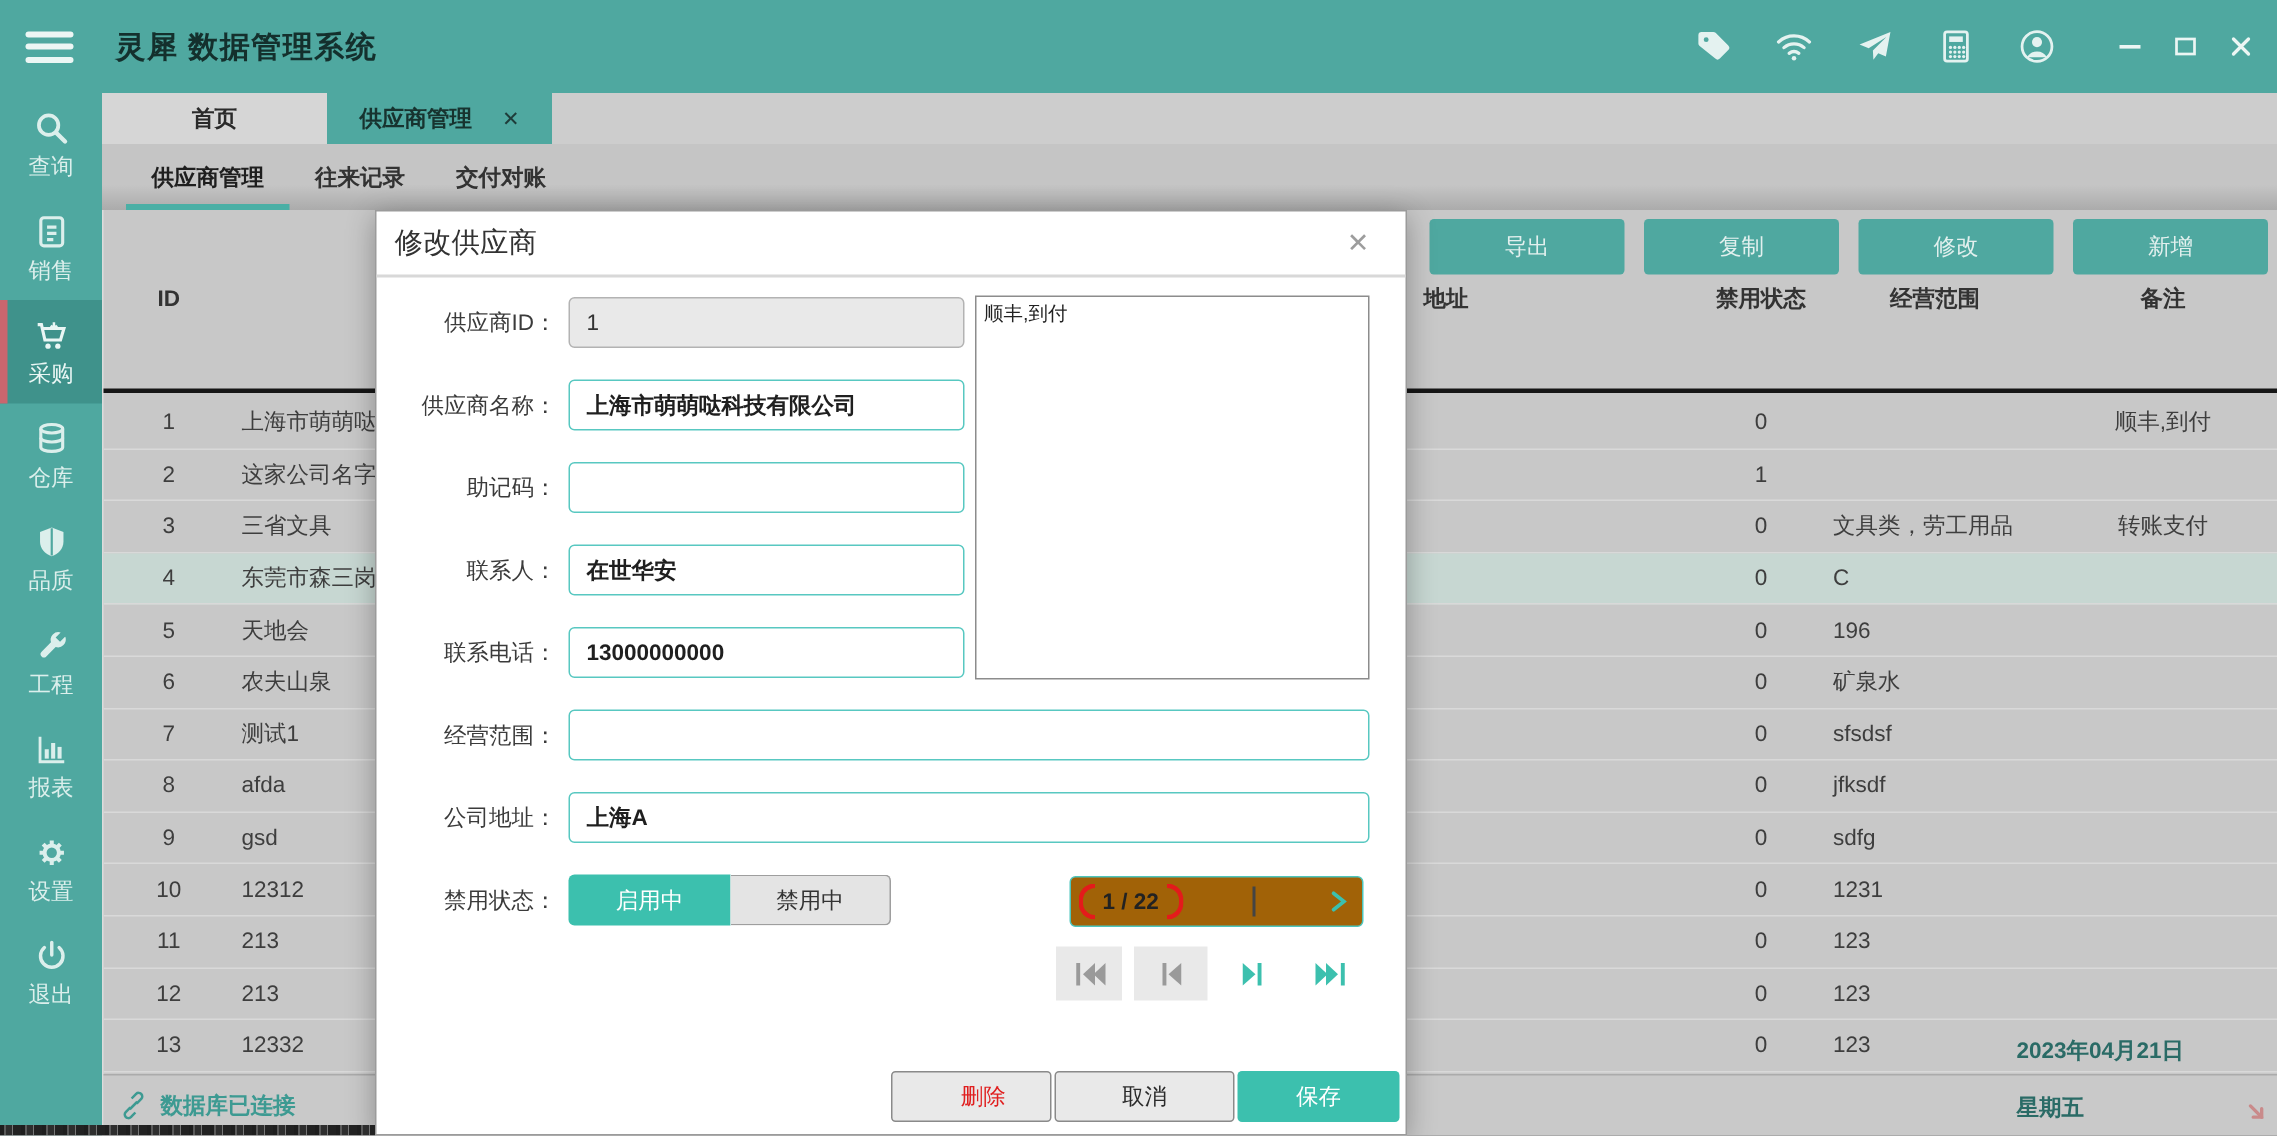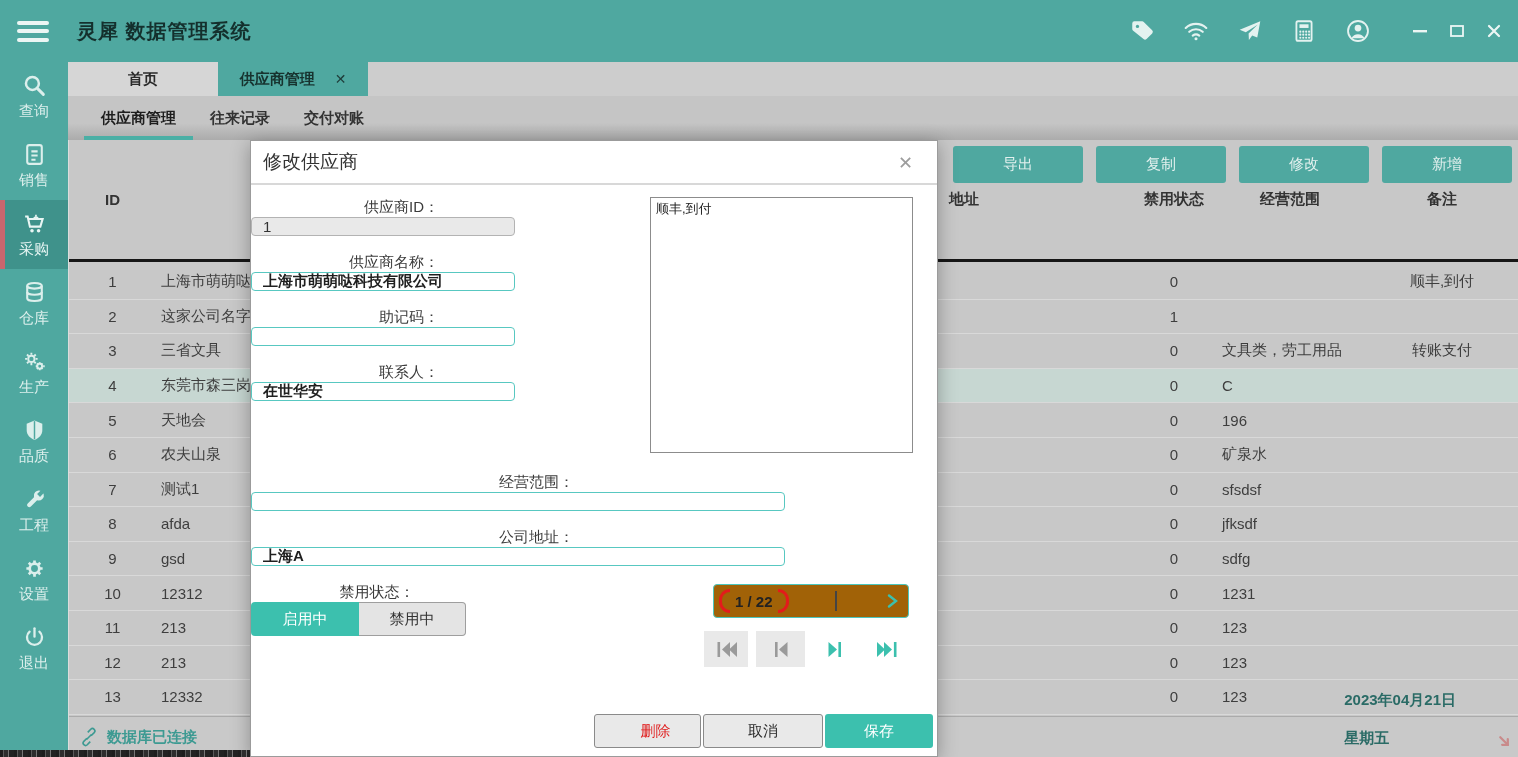--- a/index.html
+++ b/index.html
@@ -57,21 +57,21 @@
   .db-status { display:flex; align-items:center; gap:8px; margin-left:10px; color:#3D9A92; font-size:15px; font-weight:bold; }
   .db-status svg { width:20px; height:20px; }
   .clock { margin-left:auto; margin-right:62px; display:flex; gap:19px; font-size:15px; font-weight:bold; color:#2A6B66;flex-direction:column; }
   .resize-arrow { position:absolute; right:6px; bottom:8px; width:15px; height:15px; }
 
   
   .modal { position:absolute; left:250px; top:140px; width:688px; height:617px; background:#fff; border:1px solid #9B9B9B; box-shadow:0 4px 18px rgba(0,0,0,.3); z-index:10; }
   .m-head { height:44px; display:flex; align-items:center; border-bottom:2px solid #D8D8D8; }
   .m-title { margin-left:12px; font-size:19px; color:#333; }
   .m-close { position:absolute; right:24px; top:11px; font-size:18px; font-weight:bold; color:#9D9D9D; cursor:pointer; }
-  .f-row { position:absolute; left:0; height:34px; display:flex; align-items:center;flex-direction:column; }
+  .f-row { position:absolute; left:0; height:34px; display:flex; align-items:center; }
   .f-label { width:120px; text-align:right; font-size:15px; color:#3B3B3B; margin-right:8px; }
   .f-input { height:34px; border:1px solid #58C8C1; border-radius:4px; padding:0 11px; font-size:15px; font-weight:bold; color:#1F1F1F; font-family:inherit; background:#fff; outline:none; }
   .f-input.short { width:264px; }
   .f-input.wide { width:534px; }
   .f-input:disabled { background:#E9E9E9; border-color:#B3B3B3; font-weight:normal; color:#333; }
   .note-area { position:absolute; left:399px; top:56px; width:263px; height:256px; border:1px solid #8C8C8C; font-size:13px; color:#222; padding:2px 5px; resize:none; font-family:inherit; outline:none; }
   .toggle { display:flex; }
   .tg-on { width:108px; height:34px; background:#3CC0AE; color:#fff; border:none; border-radius:4px 0 0 4px; font-size:15px; font-family:inherit; cursor:pointer; }
   .tg-off { width:107px; height:34px; background:#E4E4E4; color:#333; border:1px solid #9E9E9E; border-left:none; border-radius:0 4px 4px 0; font-size:15px; font-family:Liberation Sans, sans-serif; cursor:pointer; }
   .pager { position:absolute; left:462px; top:443px; width:196px; height:34px; border:1px solid #4CC6BD; border-radius:4px; background:#a16207; display:flex; align-items:center; }
@@ -202,40 +202,42 @@
     </div>
     <div class="side-item">
       <svg viewBox="0 0 24 24" fill="none" stroke="currentColor" stroke-width="2">
           <ellipse cx="12" cy="5.6" rx="7" ry="2.7"></ellipse>
           <path d="M5 5.6v5.8c0 1.5 3.1 2.7 7 2.7s7-1.2 7-2.7V5.6"></path>
           <path d="M5 11.4v6c0 1.5 3.1 2.7 7 2.7s7-1.2 7-2.7v-6"></path>
         </svg>
       <span class="lbl">仓库</span>
     </div>
     <div class="side-item">
-      <svg viewBox="0 0 24 24" fill="none" stroke="currentColor" stroke-width="1.8">
-          <circle cx="9" cy="9.5" r="3"></circle>
-          <path d="M9 3.5v2M9 13.5v2M3 9.5h2M13 9.5h2M4.8 5.3l1.4 1.4M11.8 12.3l1.4 1.4M13.2 5.3l-1.4 1.4M6.2 12.3l-1.4 1.4"></path>
-          <circle cx="17" cy="16.5" r="2.3"></circle>
-          <path d="M17 12.7v1.5M17 18.8v1.5M13.2 16.5h1.5M20.3 16.5h1.5M14.3 13.8l1 1M18.7 18.2l1 1M19.7 13.8l-1 1M15.3 18.2l-1 1"></path>
-        </svg>
-      <span class="lbl">生产</span>
-    </div>
-    <div class="side-item">
       <svg viewBox="0 0 24 24">
           <path fill="currentColor" d="M12 2.5 19.5 5.5v6c0 4.8-3.2 7.8-7.5 9.5C7.7 19.3 4.5 16.3 4.5 11.5v-6Z"></path>
           <path d="M12 3v17.5" stroke="#4FA8A0" stroke-width="1.4"></path>
         </svg>
       <span class="lbl">品质</span>
     </div>
     <div class="side-item">
       <svg viewBox="0 0 24 24">
           <path fill="currentColor" d="M20.8 6.6a5 5 0 0 1-6.3 6.2l-6 6a2.1 2.1 0 0 1-3-3l6-6A5 5 0 0 1 17.7 3.5l-3.2 3.2 2.8 2.8 3.2-3.2z"></path>
         </svg>
       <span class="lbl">工程</span>
+    </div>
+    <div class="side-item">
+      <svg viewBox="0 0 24 24" fill="none" stroke="currentColor" stroke-width="1.8">
+          <path d="M4.5 4v16h15.5"></path>
+          <g fill="currentColor" stroke="none">
+            <rect x="7.5" y="12" width="2.6" height="6"></rect>
+            <rect x="11.6" y="8" width="2.6" height="10"></rect>
+            <rect x="15.7" y="10.5" width="2.6" height="7.5"></rect>
+          </g>
+        </svg>
+      <span class="lbl">报表</span>
     </div>
     <div class="side-item">
       <svg viewBox="0 0 24 24" fill="none" stroke="currentColor" stroke-width="2.6">
           <circle cx="12" cy="12" r="4.6"></circle>
           <path d="M12 4.2v2.6M12 17.2v2.6M4.2 12h2.6M17.2 12h2.6M6.5 6.5l1.8 1.8M15.7 15.7l1.8 1.8M17.5 6.5l-1.8 1.8M8.3 15.7l-1.8 1.8"></path>
         </svg>
       <span class="lbl">设置</span>
     </div>
     <div class="side-item">
       <svg viewBox="0 0 24 24" fill="none" stroke="currentColor" stroke-width="2.2" stroke-linecap="round">
@@ -419,20 +421,24 @@
       <input class="f-input short" value="上海市萌萌哒科技有限公司" style="">
     </div>
     <div class="f-row" style="top:167px">
       <span class="f-label">助记码：</span>
       <input class="f-input short" value="" style="">
     </div>
     <div class="f-row" style="top:222px">
       <span class="f-label">联系人：</span>
       <input class="f-input short" value="在世华安" style="">
     </div>
+    <div class="f-row" style="top:277px">
+      <span class="f-label">联系电话：</span>
+      <input class="f-input short" value="13000000000" style="">
+    </div>
     <div class="f-row" style="top:332px">
       <span class="f-label">经营范围：</span>
       <input class="f-input wide" value="" style="">
     </div>
     <div class="f-row" style="top:387px">
       <span class="f-label">公司地址：</span>
       <input class="f-input wide" value="上海A" style="">
     </div>
     <div class="f-row" style="top:442px">
       <span class="f-label">禁用状态：</span>

